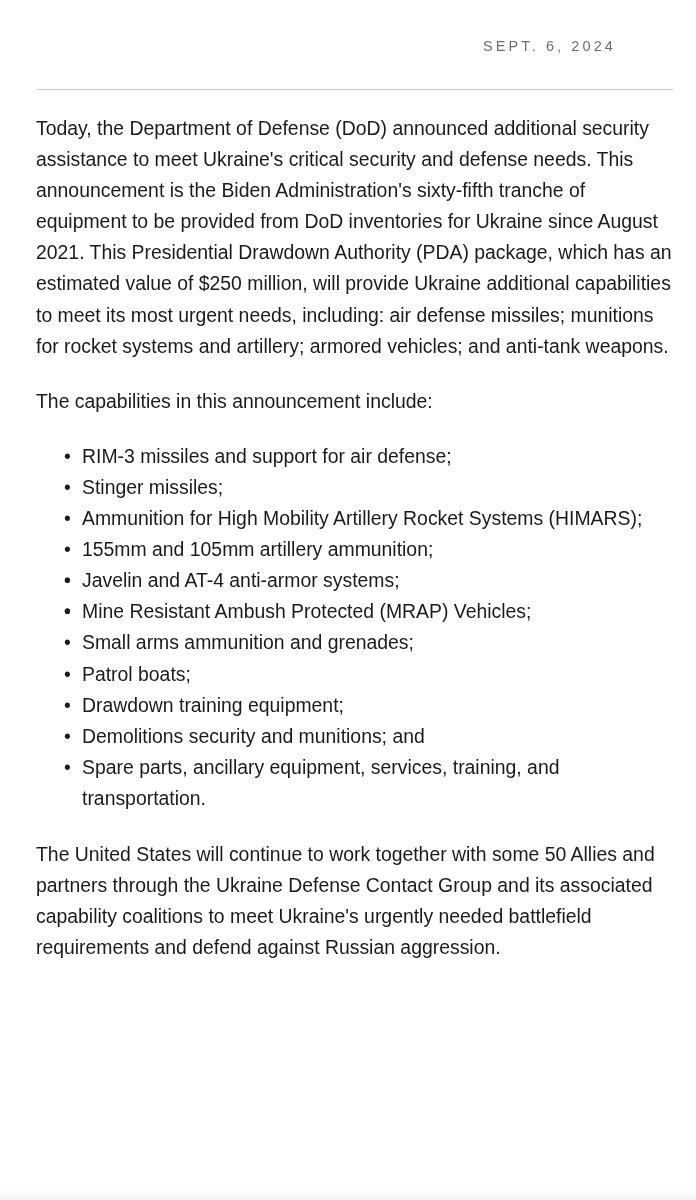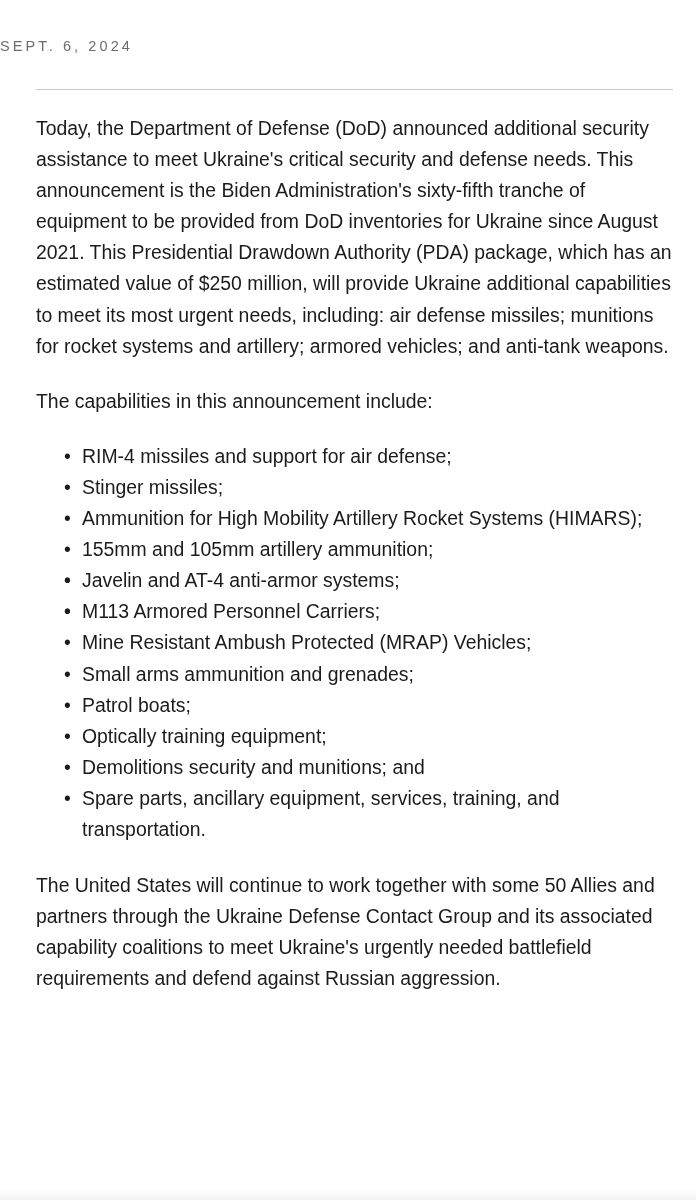--- a/index.html
+++ b/index.html
@@ -44,21 +44,21 @@
     color: #1a1a1a;
     font-family: "Liberation Sans", sans-serif;
   }
 
   
   .date-line {
     position: absolute;
     top: 37px;
     left: 0;
     width: 616px;
-    text-align: left;
+    text-align: right;
   }
   .date-text {
     font-size: 14.5px;
     letter-spacing: 3.1px;
     color: #6d6d6d;
     font-family: "Liberation Sans", sans-serif;
     white-space: nowrap;
   }
 
   
@@ -132,32 +132,32 @@
 
   <div class="divider"></div>
 
   <div class="article">
 
     <p>Today, the Department of Defense (DoD) announced additional security assistance to meet Ukraine's critical security and defense needs.  This announcement is the Biden Administration's sixty-fifth tranche of equipment to be provided from DoD inventories for Ukraine since August 2021.  This Presidential Drawdown Authority (PDA) package, which has an estimated value of $250 million, will provide Ukraine additional capabilities to meet its most urgent needs, including: air defense missiles; munitions for rocket systems and artillery; armored vehicles; and anti-tank weapons.</p>
 
     <p>The capabilities in this announcement include:</p>
 
     <ul class="capabilities-list">
-        <li><span class="bullet-dot">•</span><span>RIM-4 missiles and support for air defense;</span></li>
+        <li><span class="bullet-dot">•</span><span>RIM-3 missiles and support for air defense;</span></li>
         <li><span class="bullet-dot">•</span><span>Stinger missiles;</span></li>
         <li><span class="bullet-dot">•</span><span>Ammunition for High Mobility Artillery Rocket Systems (HIMARS);</span></li>
         <li><span class="bullet-dot">•</span><span>155mm and 105mm artillery ammunition;</span></li>
         <li><span class="bullet-dot">•</span></li>
         <li><span class="bullet-dot">•</span><span>Javelin and AT-4 anti-armor systems;</span></li>
         <li><span class="bullet-dot">•</span></li>
-        <li><span class="bullet-dot">•</span><span>M113 Armored Personnel Carriers;</span></li>
+        <li><span class="bullet-dot">•</span></li>
         <li><span class="bullet-dot">•</span><span>Mine Resistant Ambush Protected (MRAP) Vehicles;</span></li>
         <li><span class="bullet-dot">•</span><span>Small arms ammunition and grenades;</span></li>
         <li><span class="bullet-dot">•</span><span>Patrol boats;</span></li>
-        <li><span class="bullet-dot">•</span><span>Optically training equipment;</span></li>
+        <li><span class="bullet-dot">•</span><span>Drawdown training equipment;</span></li>
         <li><span class="bullet-dot">•</span><span>Demolitions security and munitions; and</span></li>
         <li><span class="bullet-dot">•</span><span>Spare parts, ancillary equipment, services, training, and transportation.</span></li>
       </ul>
 
     <p>The United States will continue to work together with some 50 Allies and partners through the Ukraine Defense Contact Group and its associated capability coalitions to meet Ukraine's urgently needed battlefield requirements and defend against Russian aggression.</p>
 
   </div>
 
   <div class="bottom-fade"></div>
 

